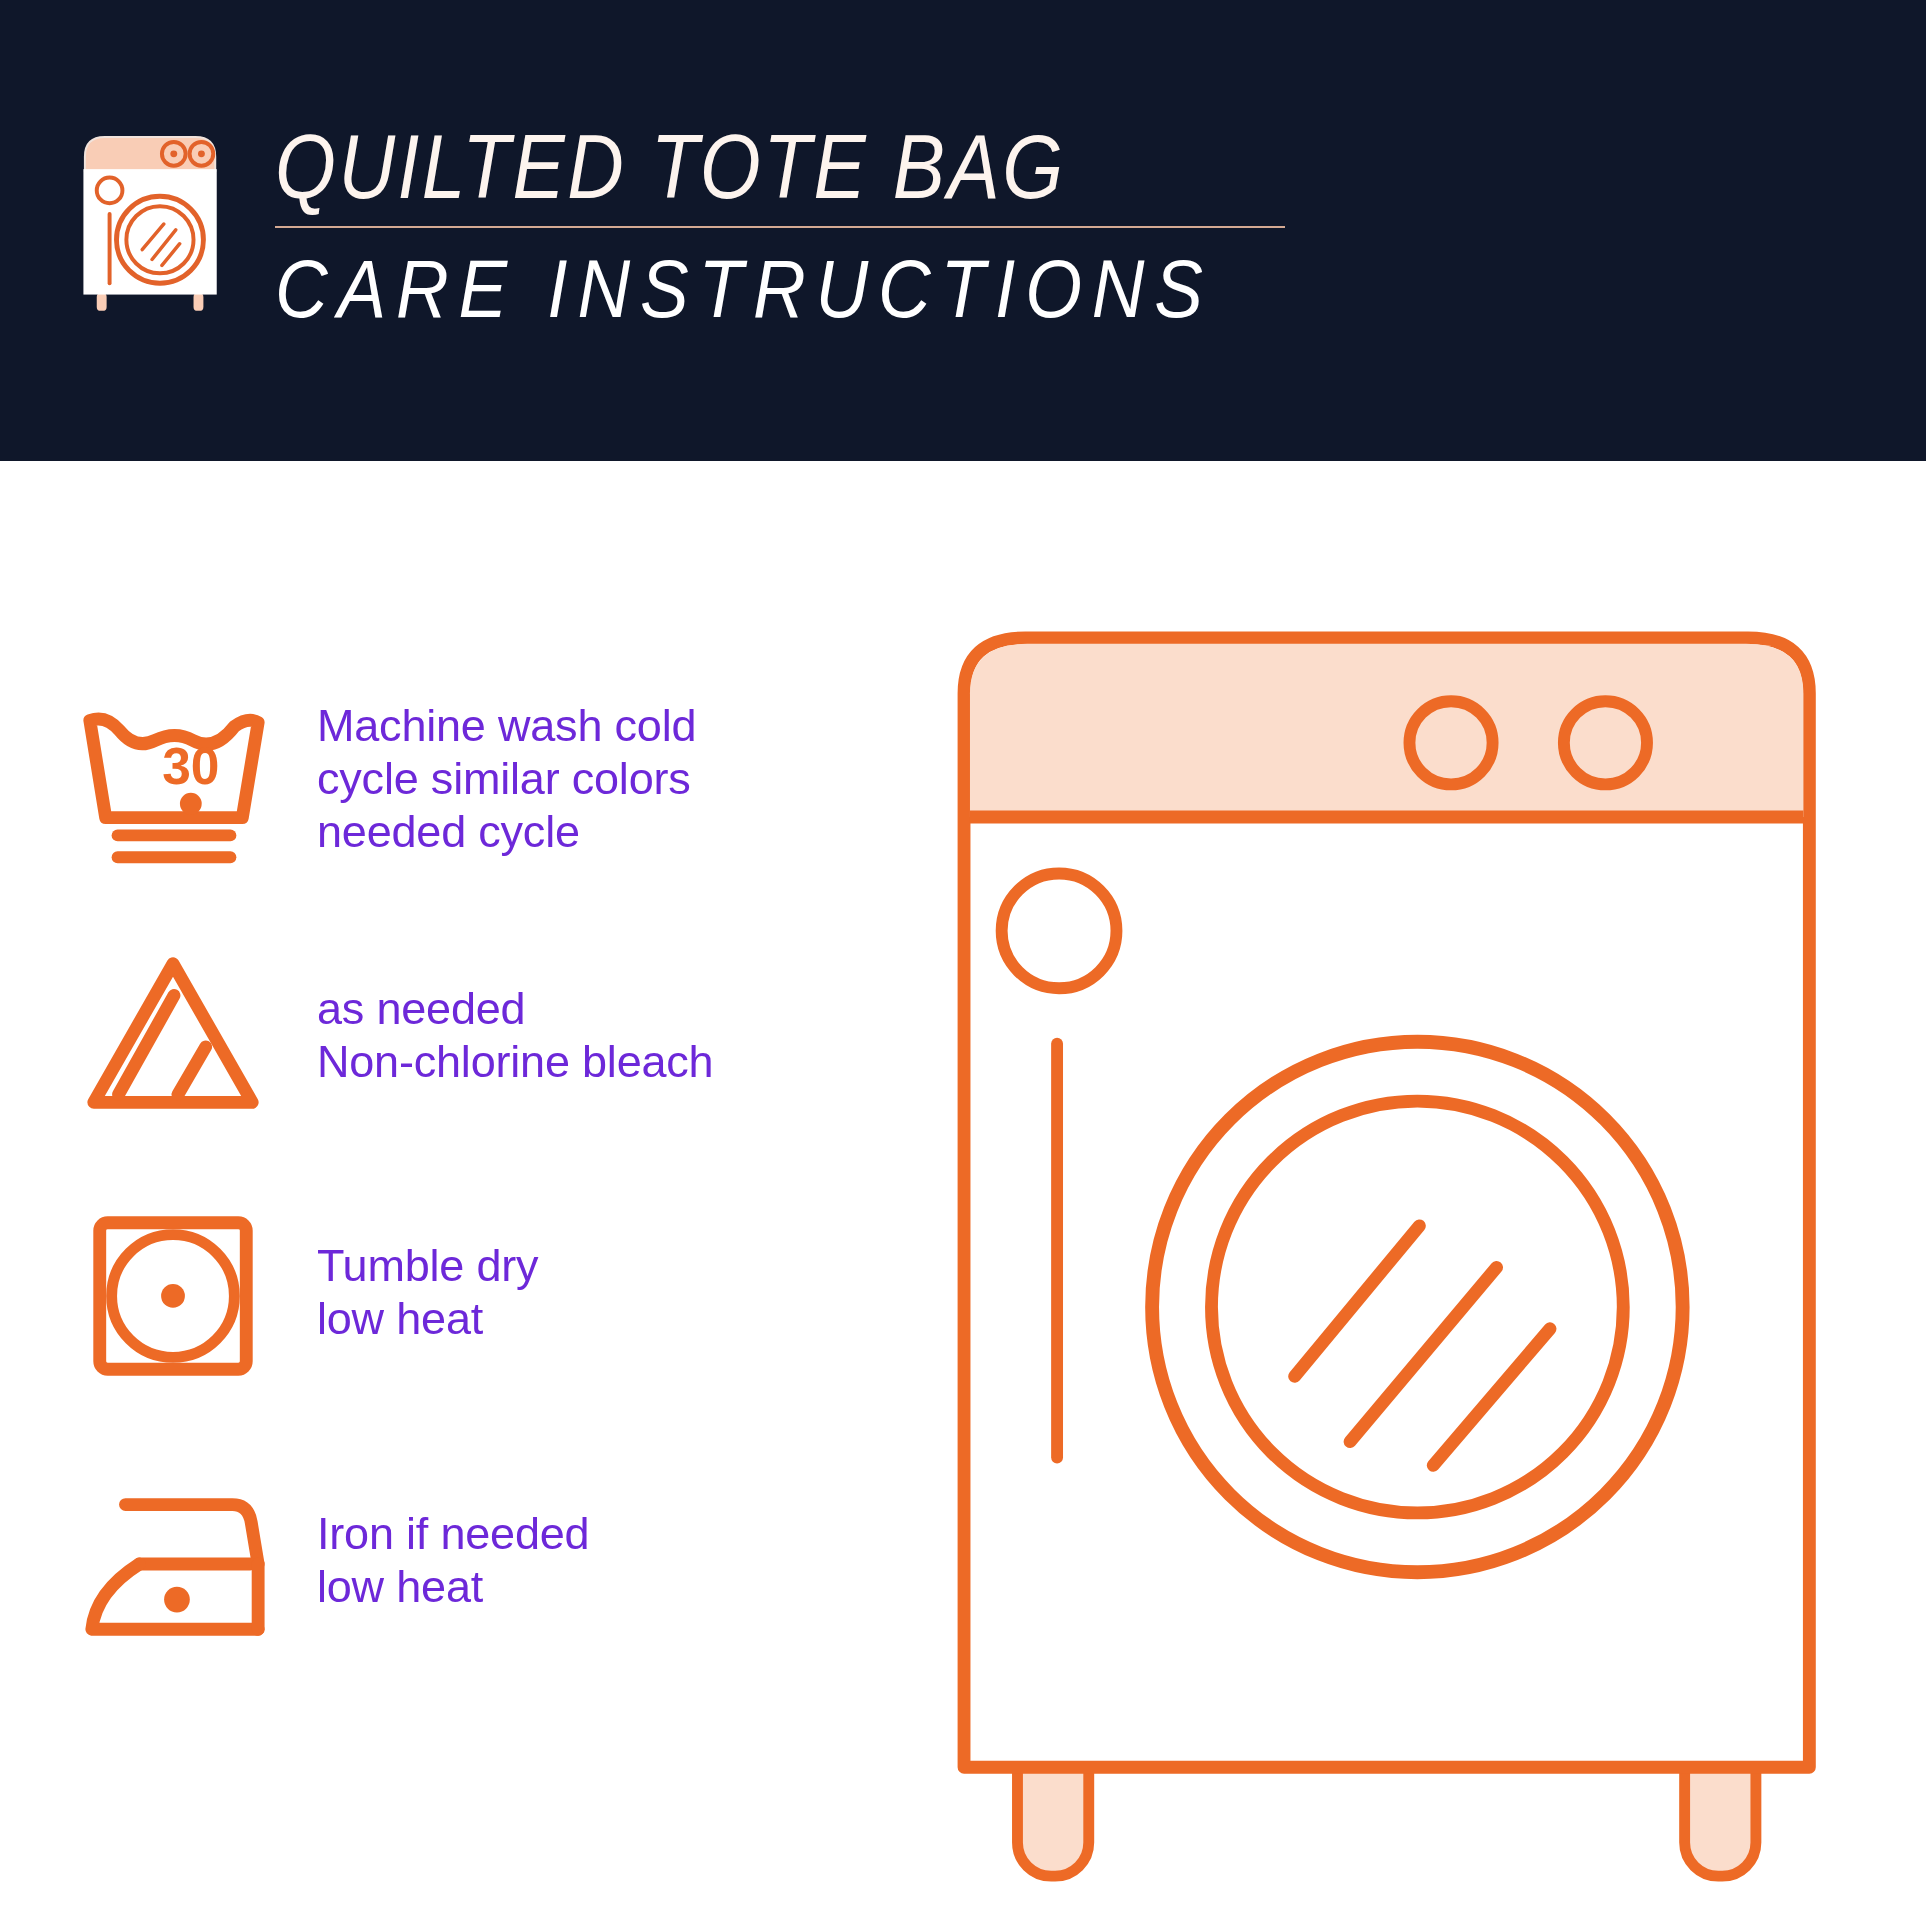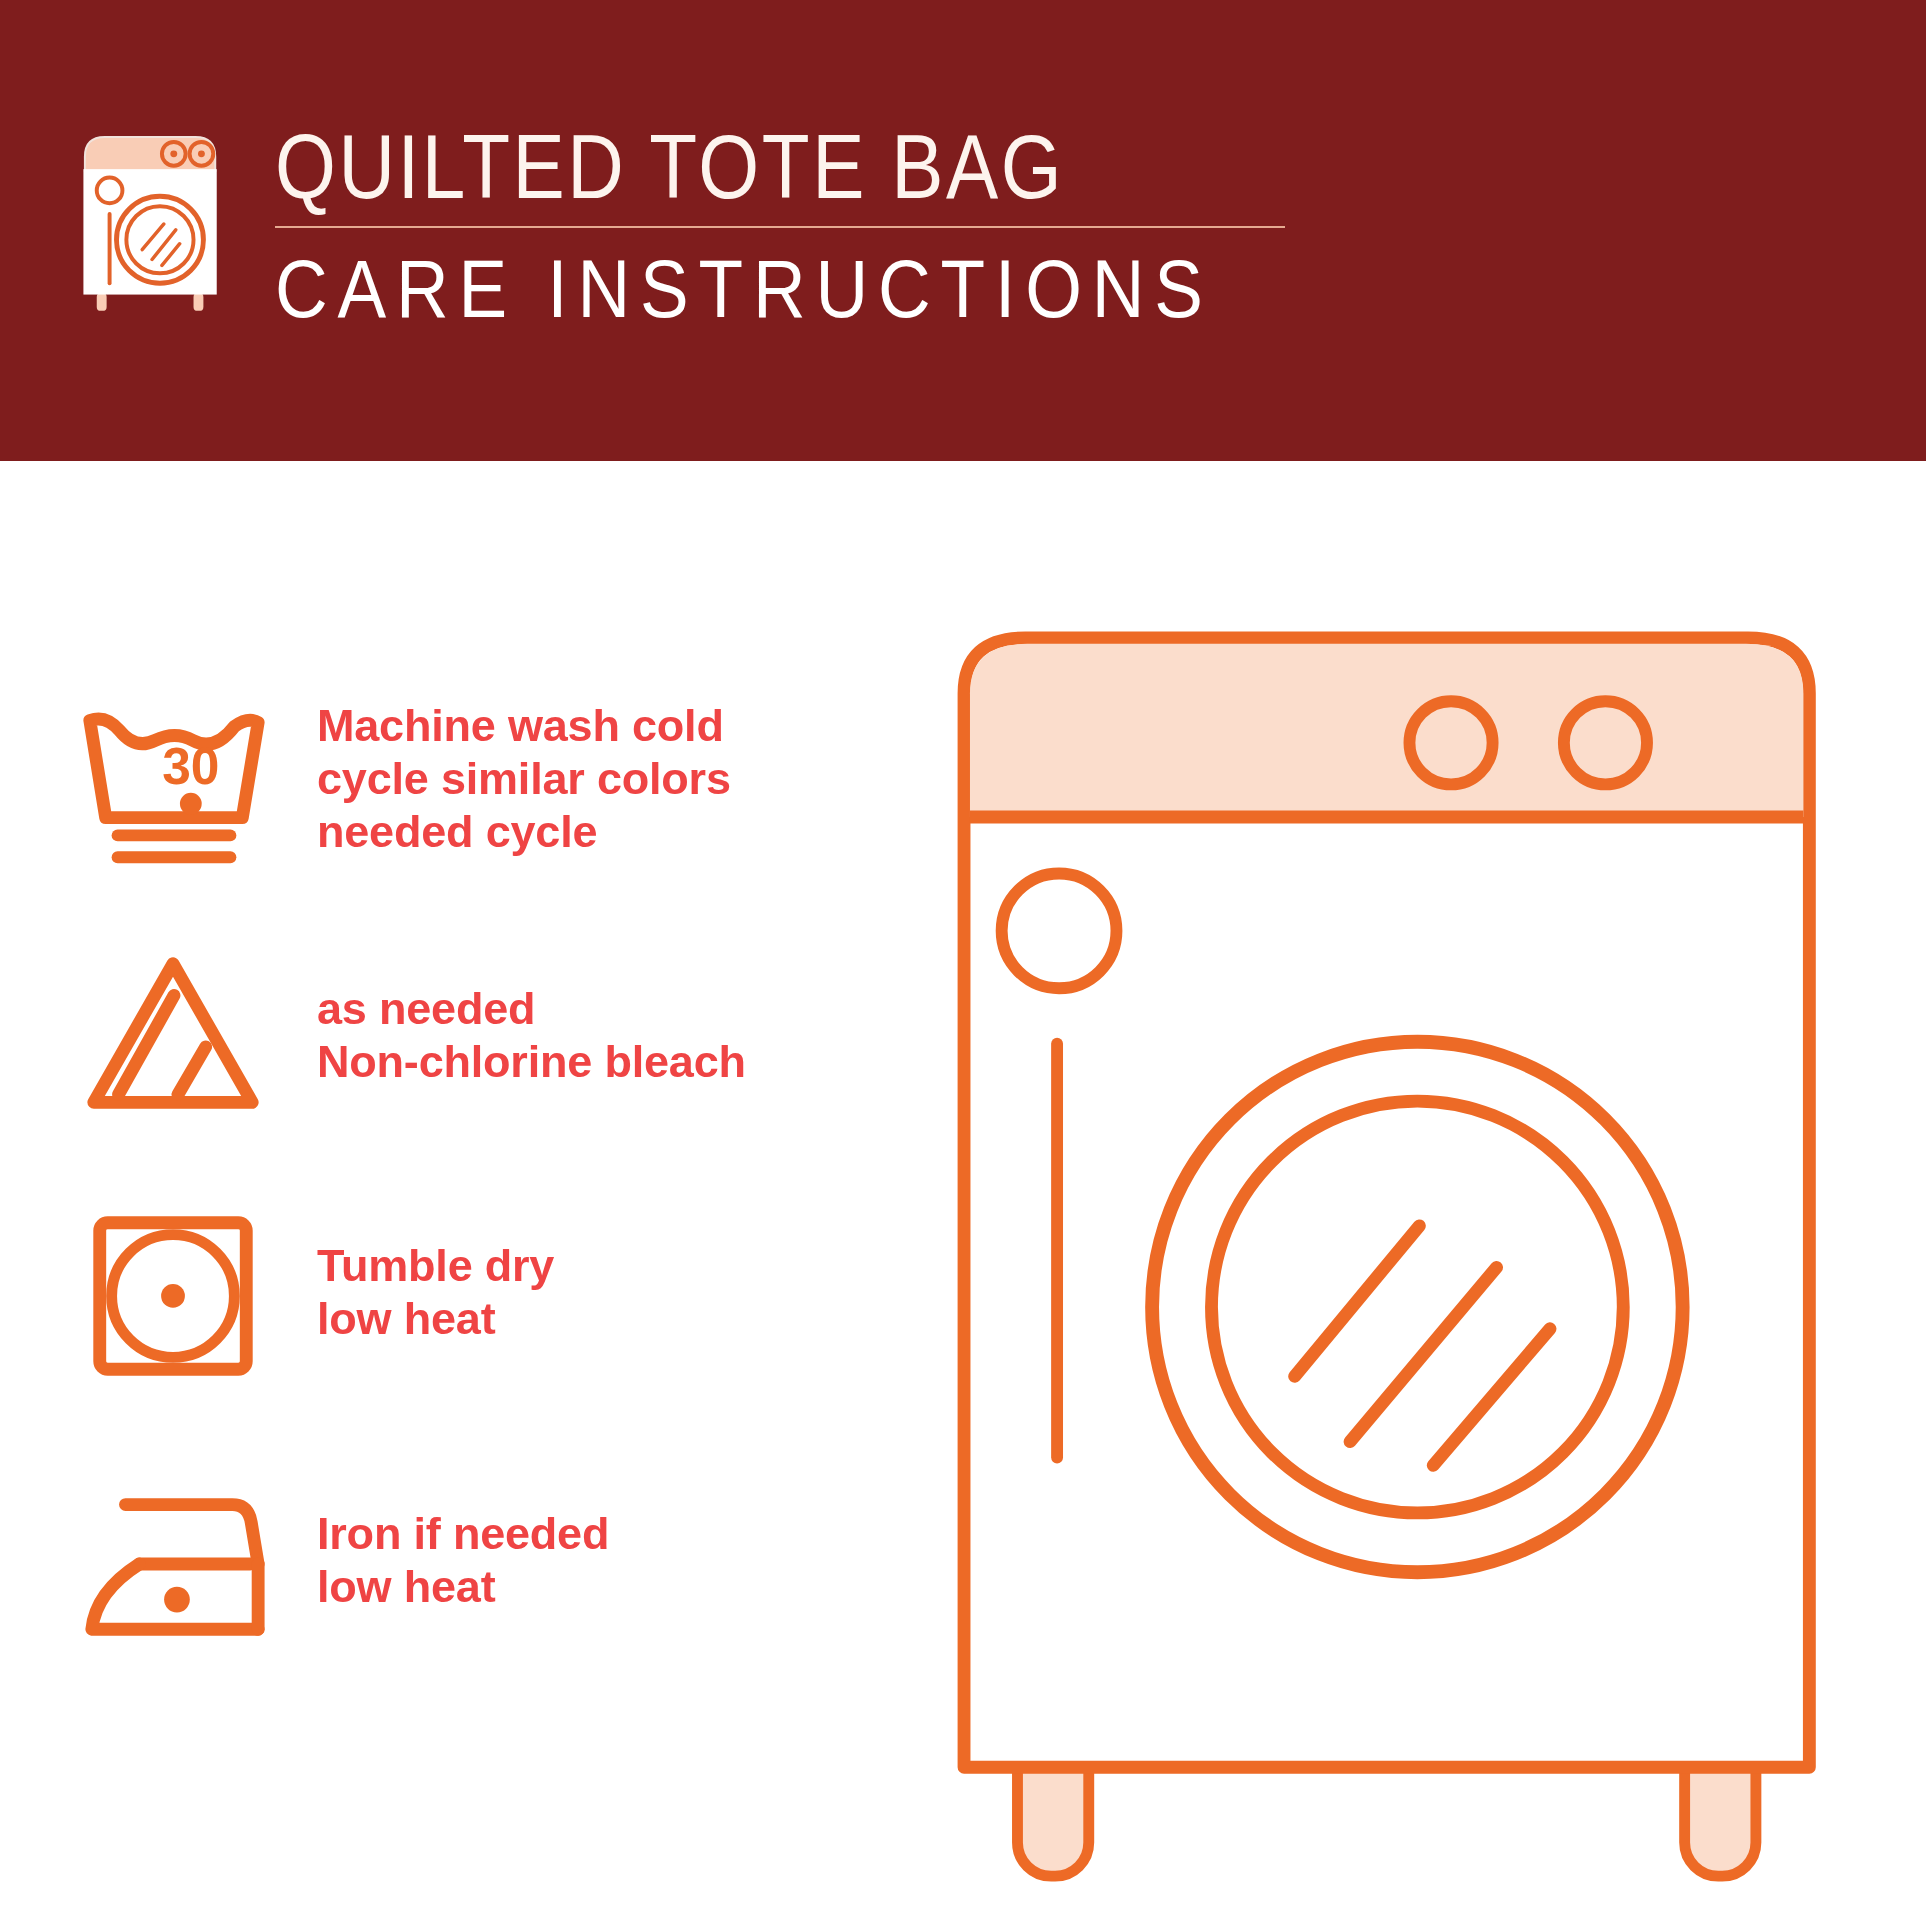--- a/index.html
+++ b/index.html
@@ -6,21 +6,22 @@
   body{
     width:1927px;height:1927px;
     background:#ffffff;
     font-family:"Liberation Sans", sans-serif;
     overflow:hidden;
     position:relative;
   }
   
   #header{
     position:absolute;left:0;top:0;width:1927px;height:461px;
-    background:#7f1d1d;
+    background:#0f172a;
+    font-style:italic;
   }
   #header-icon{
     position:absolute;left:77px;top:127px;width:158px;height:188px;
   }
   #header-text{
     position:absolute;left:275px;top:119px;width:1049px;
   }
   #title-main{
     font-family:"Liberation Sans", sans-serif;
     font-weight:300;
@@ -55,23 +56,23 @@
   .care-row{
     position:absolute;
     display:flex;align-items:center;
   }
   .care-icon{
     width:208px;height:208px;flex:0 0 208px;
     display:flex;align-items:center;justify-content:center;
   }
   .care-text{
     margin-left:40px;
-    color:#ef4444;
-    font-family:"Liberation Sans", sans-serif;
-    font-weight:700;
+    color:#6d28d9;
+    font-family:"Liberation Sans", sans-serif;
+    font-weight:400;
     font-size:45px;
     line-height:53px;
     letter-spacing:-0.2px;
   }
   .care-text .ln{display:block;white-space:nowrap;}
   #row-0{left:69px;top:40px;}
   #row-1{left:69px;top:297px;}
   #row-2{left:69px;top:554px;}
   #row-3{left:69px;top:822px;}
   

